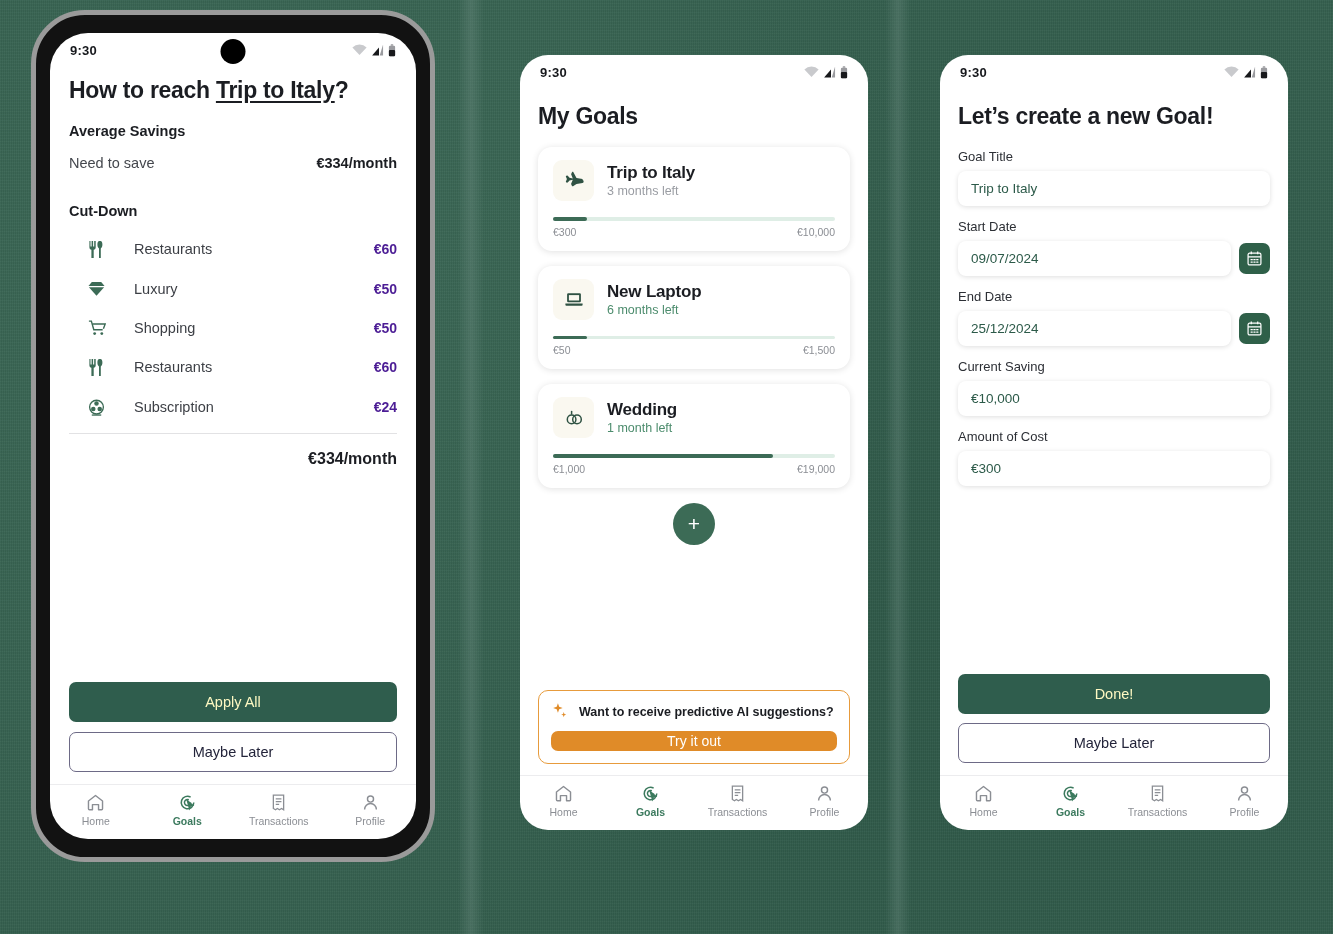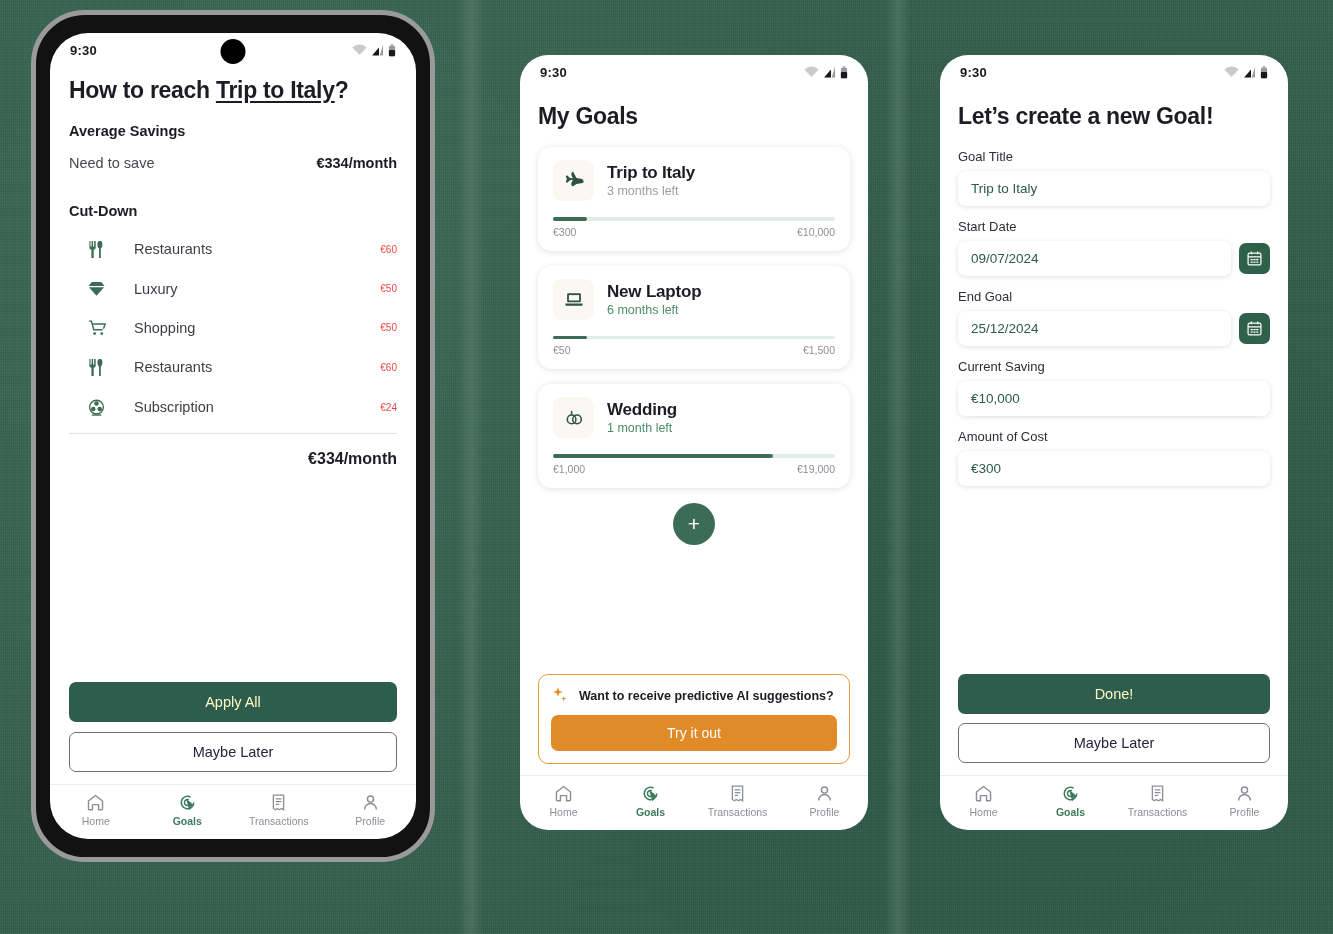--- a/index.html
+++ b/index.html
@@ -90,21 +90,21 @@
   }
   .kv-row .v { font-weight: 700; color: #1b1d22; }
 
   .cut-row {
     display: flex; align-items: center;
     padding: 11.5px 0 11.5px 19px;
     font-size: 14.5px; color: #3c3f45; gap: 20px;
   }
   .cut-row .cut-ic { width: 26px; display: flex; align-items: center; color: #3c6b56; }
   .cut-row .cut-name { flex: 1 1 auto; }
-  .cut-row .cut-amt { font-weight: 400; color: #ef4444; font-size: 10px; }
+  .cut-row .cut-amt { font-weight: 700; color: #4c1d95; font-size: 14px; }
 
   .hr { height: 1px; background: #e2e2e4; margin: 6px 0 0; }
   .total-row { display: flex; justify-content: flex-end; font-size: 16px; font-weight: 700; color: #1b1d22; padding: 16px 0 0; }
 
   .btn {
     height: 40px; border-radius: 7px;
     display: flex; align-items: center; justify-content: center;
     font-size: 14.5px; cursor: pointer; user-select: none;
   }
   .btn-primary { background: #2f5d4d; color: #fef9c3; }
@@ -156,21 +156,21 @@
   }
 
   .ai-banner {
     border: 1.2px solid #e79b3c; border-radius: 10px;
     background: #fff; padding: 11px 12px 12px;
     margin: 0 0 11px;
   }
   .ai-head { display: flex; align-items: center; gap: 9px; }
   .ai-text { font-size: 12.5px; font-weight: 700; color: #1b1d22; }
   .ai-btn {
-    margin-top: 10px; height: 36px; border-radius: 7px;
+    margin-top: 10px; height: 20px; border-radius: 7px;
     background: #e08b28; color: #fff;
     display: flex; align-items: center; justify-content: center;
     font-size: 14px; cursor: pointer;
   }
 
   
   .f-label { font-size: 13px; color: #2c2f35; margin-bottom: 7px; }
   .f-row { display: flex; align-items: center; gap: 8px; margin-bottom: 13px; }
   .f-input {
     flex: 1 1 auto; height: 35px;
@@ -533,21 +533,21 @@
               <svg width="17" height="17" viewBox="0 0 18 18" fill="none" stroke="#ffffff" stroke-width="1.3">
                   <rect x="2.2" y="3.4" width="13.6" height="12.4" rx="1.6"></rect>
                   <path d="M2.2 7.2h13.6M5.6 1.6v2.8M12.4 1.6v2.8"></path>
                   <path d="M5.4 10.2h1.2M8.4 10.2h1.2M11.4 10.2h1.2M5.4 12.8h1.2M8.4 12.8h1.2M11.4 12.8h1.2" stroke-width="1.5" stroke-linecap="round"></path>
                 </svg>
             </div>
           </div>
         </div>
 
         <div>
-          <div class="f-label">End Goal</div>
+          <div class="f-label">End Date</div>
           <div class="f-row">
             <div class="f-input">25/12/2024</div>
             <div class="cal-btn">
               <svg width="17" height="17" viewBox="0 0 18 18" fill="none" stroke="#ffffff" stroke-width="1.3">
                   <rect x="2.2" y="3.4" width="13.6" height="12.4" rx="1.6"></rect>
                   <path d="M2.2 7.2h13.6M5.6 1.6v2.8M12.4 1.6v2.8"></path>
                   <path d="M5.4 10.2h1.2M8.4 10.2h1.2M11.4 10.2h1.2M5.4 12.8h1.2M8.4 12.8h1.2M11.4 12.8h1.2" stroke-width="1.5" stroke-linecap="round"></path>
                 </svg>
             </div>
           </div>

